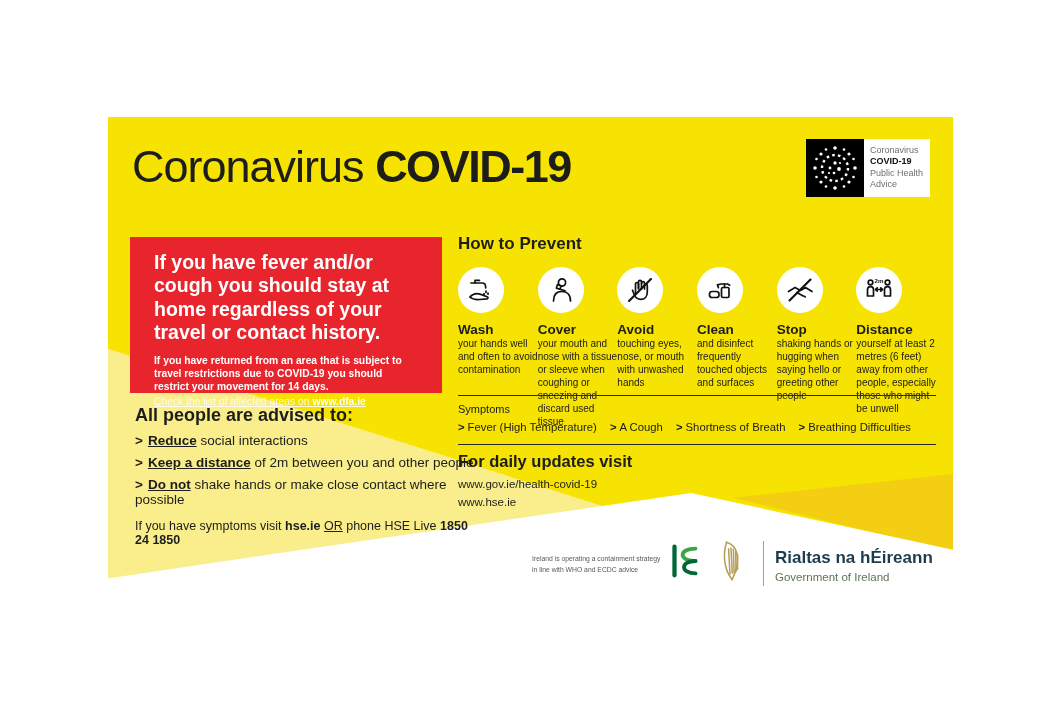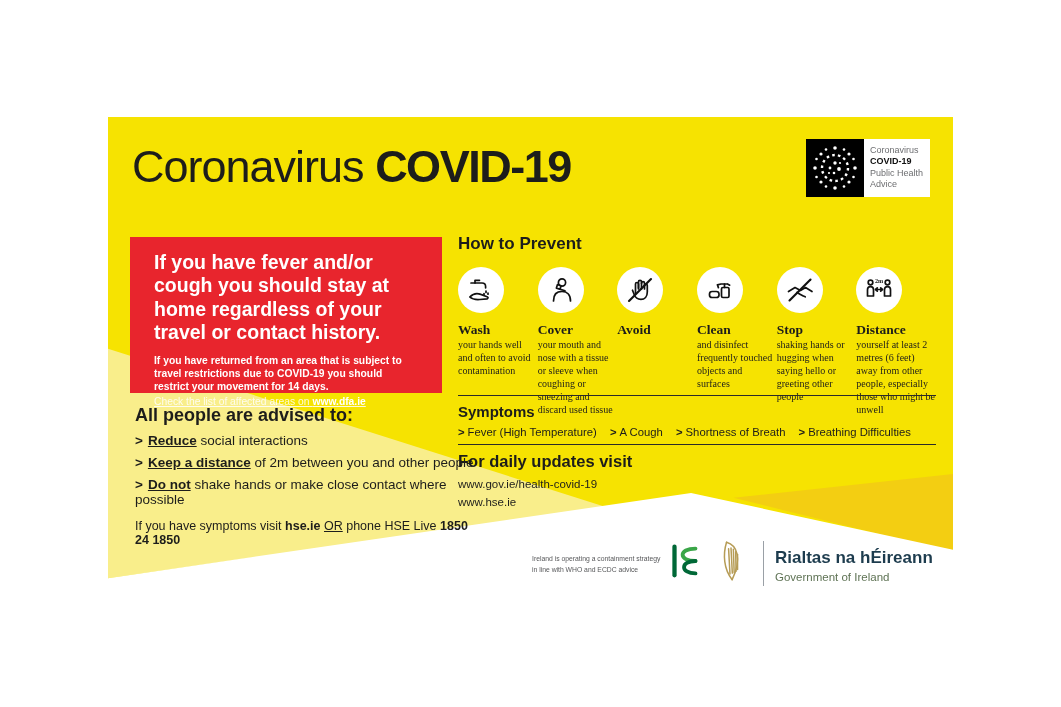--- a/index.html
+++ b/index.html
@@ -32,32 +32,32 @@
   .advised h2{margin:0;font-size:18px;font-weight:700;}
   .bullet{font-size:13.5px;margin-top:7px;}
   .bullet .chev{font-weight:700;margin-right:5px;}
   .bullet .lead{font-weight:700;text-decoration:underline;}
   .visit{font-size:12.5px;margin-top:12px;}
   .visit b{font-weight:700;}
   .visit .or{text-decoration:underline;}
 
   .prevent{position:absolute;left:350px;top:117px;width:478px;}
   .prevent h2{margin:0;font-size:17px;font-weight:700;}
-  .prow{display:flex;margin-top:13px;font-family:Liberation Serif, serif;}
+  .prow{display:flex;margin-top:13px;}
   .pcol{flex:1;min-width:0;}
   .circle{width:46px;height:46px;border-radius:50%;background:#fff;display:flex;
           align-items:center;justify-content:center;}
   .plabel{font-size:13.5px;font-weight:700;margin-top:9px;}
   .pdesc{font-size:10px;line-height:1.3;margin-top:0;}
   .icon-svg{stroke:#111;fill:none;stroke-width:1.7;stroke-linecap:round;stroke-linejoin:round;}
 
   .rule{position:absolute;left:350px;width:478px;border-top:1.4px solid #2a2a28;}
   .r1{top:278px;} .r2{top:327px;}
   .symptoms{position:absolute;left:350px;top:286px;width:478px;}
-  .symptoms h2{margin:0;font-size:15px;font-weight:700;}
+  .symptoms h2{margin:0;font-size:11px;font-weight:400;}
   .symlist{font-size:11.3px;margin-top:6px;white-space:nowrap;}
   .symlist .sym{margin-right:10px;}
   .symlist .chev{font-weight:700;margin-right:3px;}
   .updates{position:absolute;left:350px;top:335px;width:478px;}
   .updates h2{margin:0;font-size:16.5px;font-weight:700;}
   .urls{font-size:11.5px;line-height:1.55;margin-top:5px;}
 
   .containment{position:absolute;left:424px;top:437px;width:156px;font-size:6.8px;
                line-height:1.55;color:#57585a;}
   .hse-logo{position:absolute;left:556px;top:424px;}
@@ -165,20 +165,21 @@
           <div class="circle">
             <svg class="icon-svg" width="30" height="30" viewBox="0 0 30 30">
               <path d="M10.5 19V9a1.5 1.5 0 013 0v5"></path>
               <path d="M13.5 13V6.8a1.5 1.5 0 013 0V14"></path>
               <path d="M16.5 8.2a1.5 1.5 0 013 0V14"></path>
               <path d="M19.5 10.6a1.4 1.4 0 012.8 0V17c0 4.6-2.6 7.4-6.4 7.4-3.4 0-5.6-1.9-6.7-4.9l-1.7-4.3"></path>
               <path d="M4 26L26 4" stroke-width="2.1"></path>
             </svg>
           </div>
           <div class="plabel">Avoid</div>
+          <div class="pdesc">touching eyes, nose, or mouth with unwashed hands</div>
         </div>
 
         <div class="pcol">
           <div class="circle">
             <svg class="icon-svg" width="30" height="30" viewBox="0 0 30 30">
               <rect x="16.5" y="12.5" width="7.5" height="10" rx="1.4"></rect>
               <path d="M19.5 12.5V9"></path>
               <path d="M16 9h6.5 M16 9l-3.6.8 1 2.8 M22.5 9l2.2 1.2"></path>
               <rect x="4.5" y="16.5" width="9.5" height="6" rx="2.6"></rect>
             </svg>

